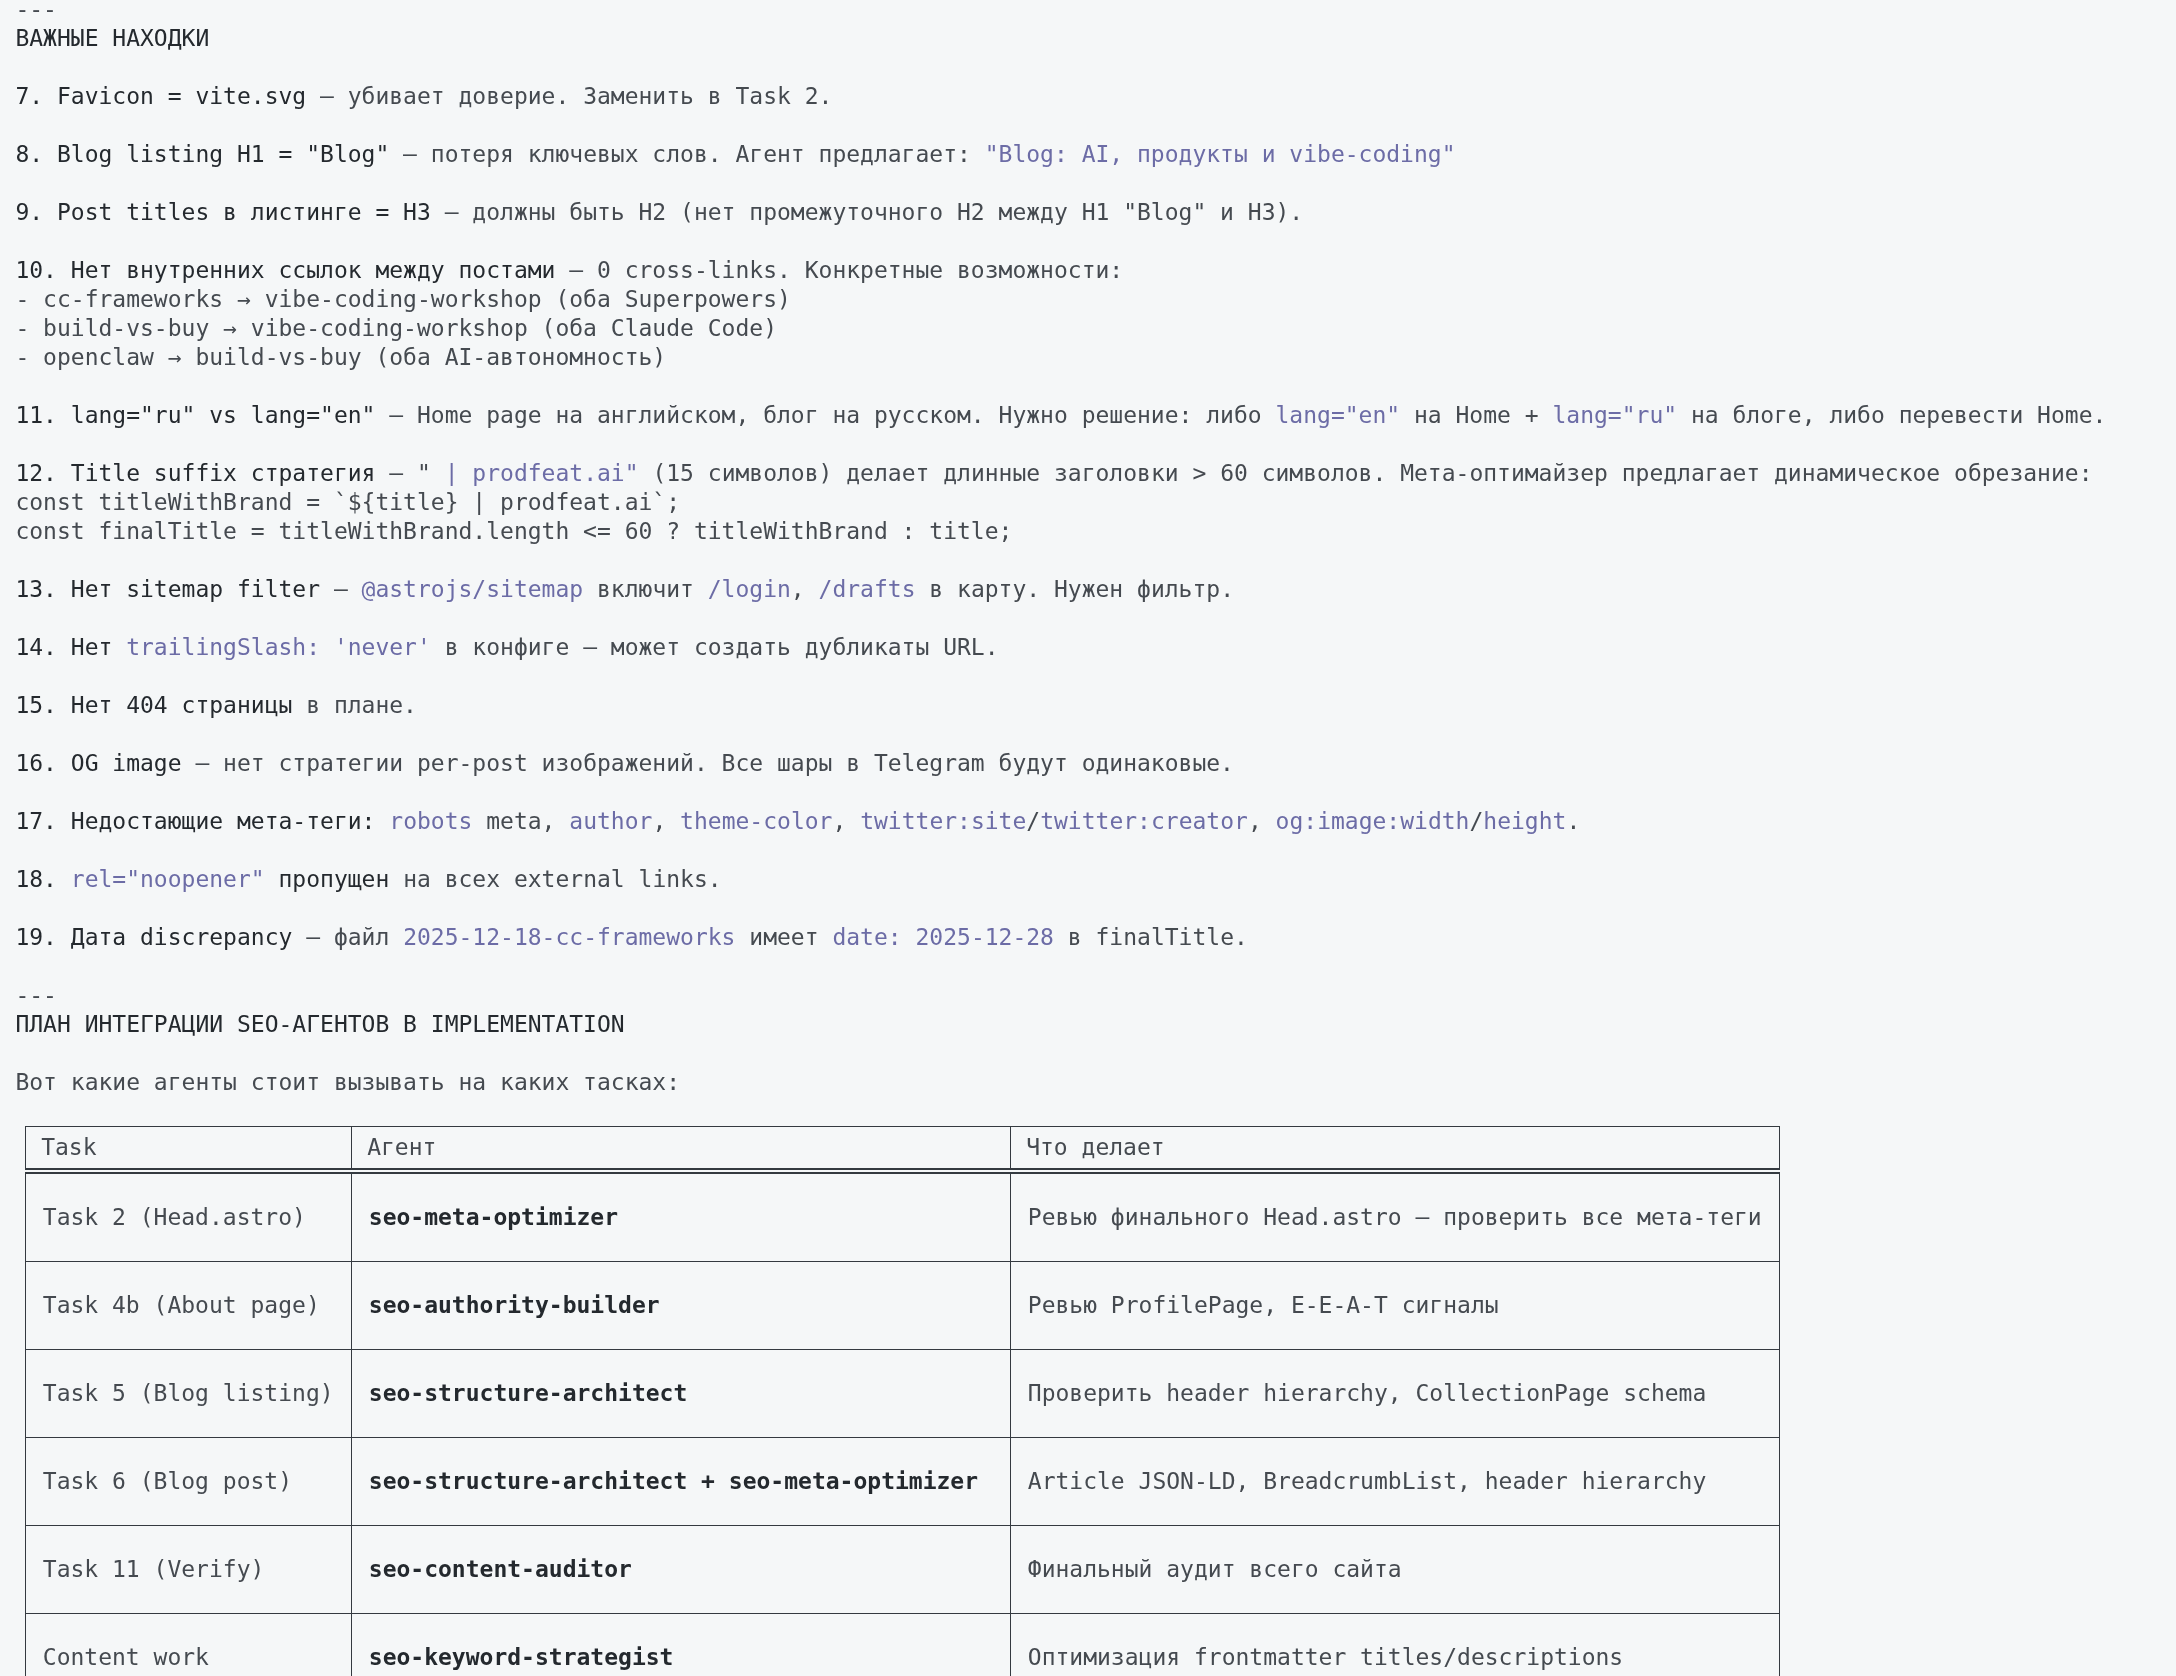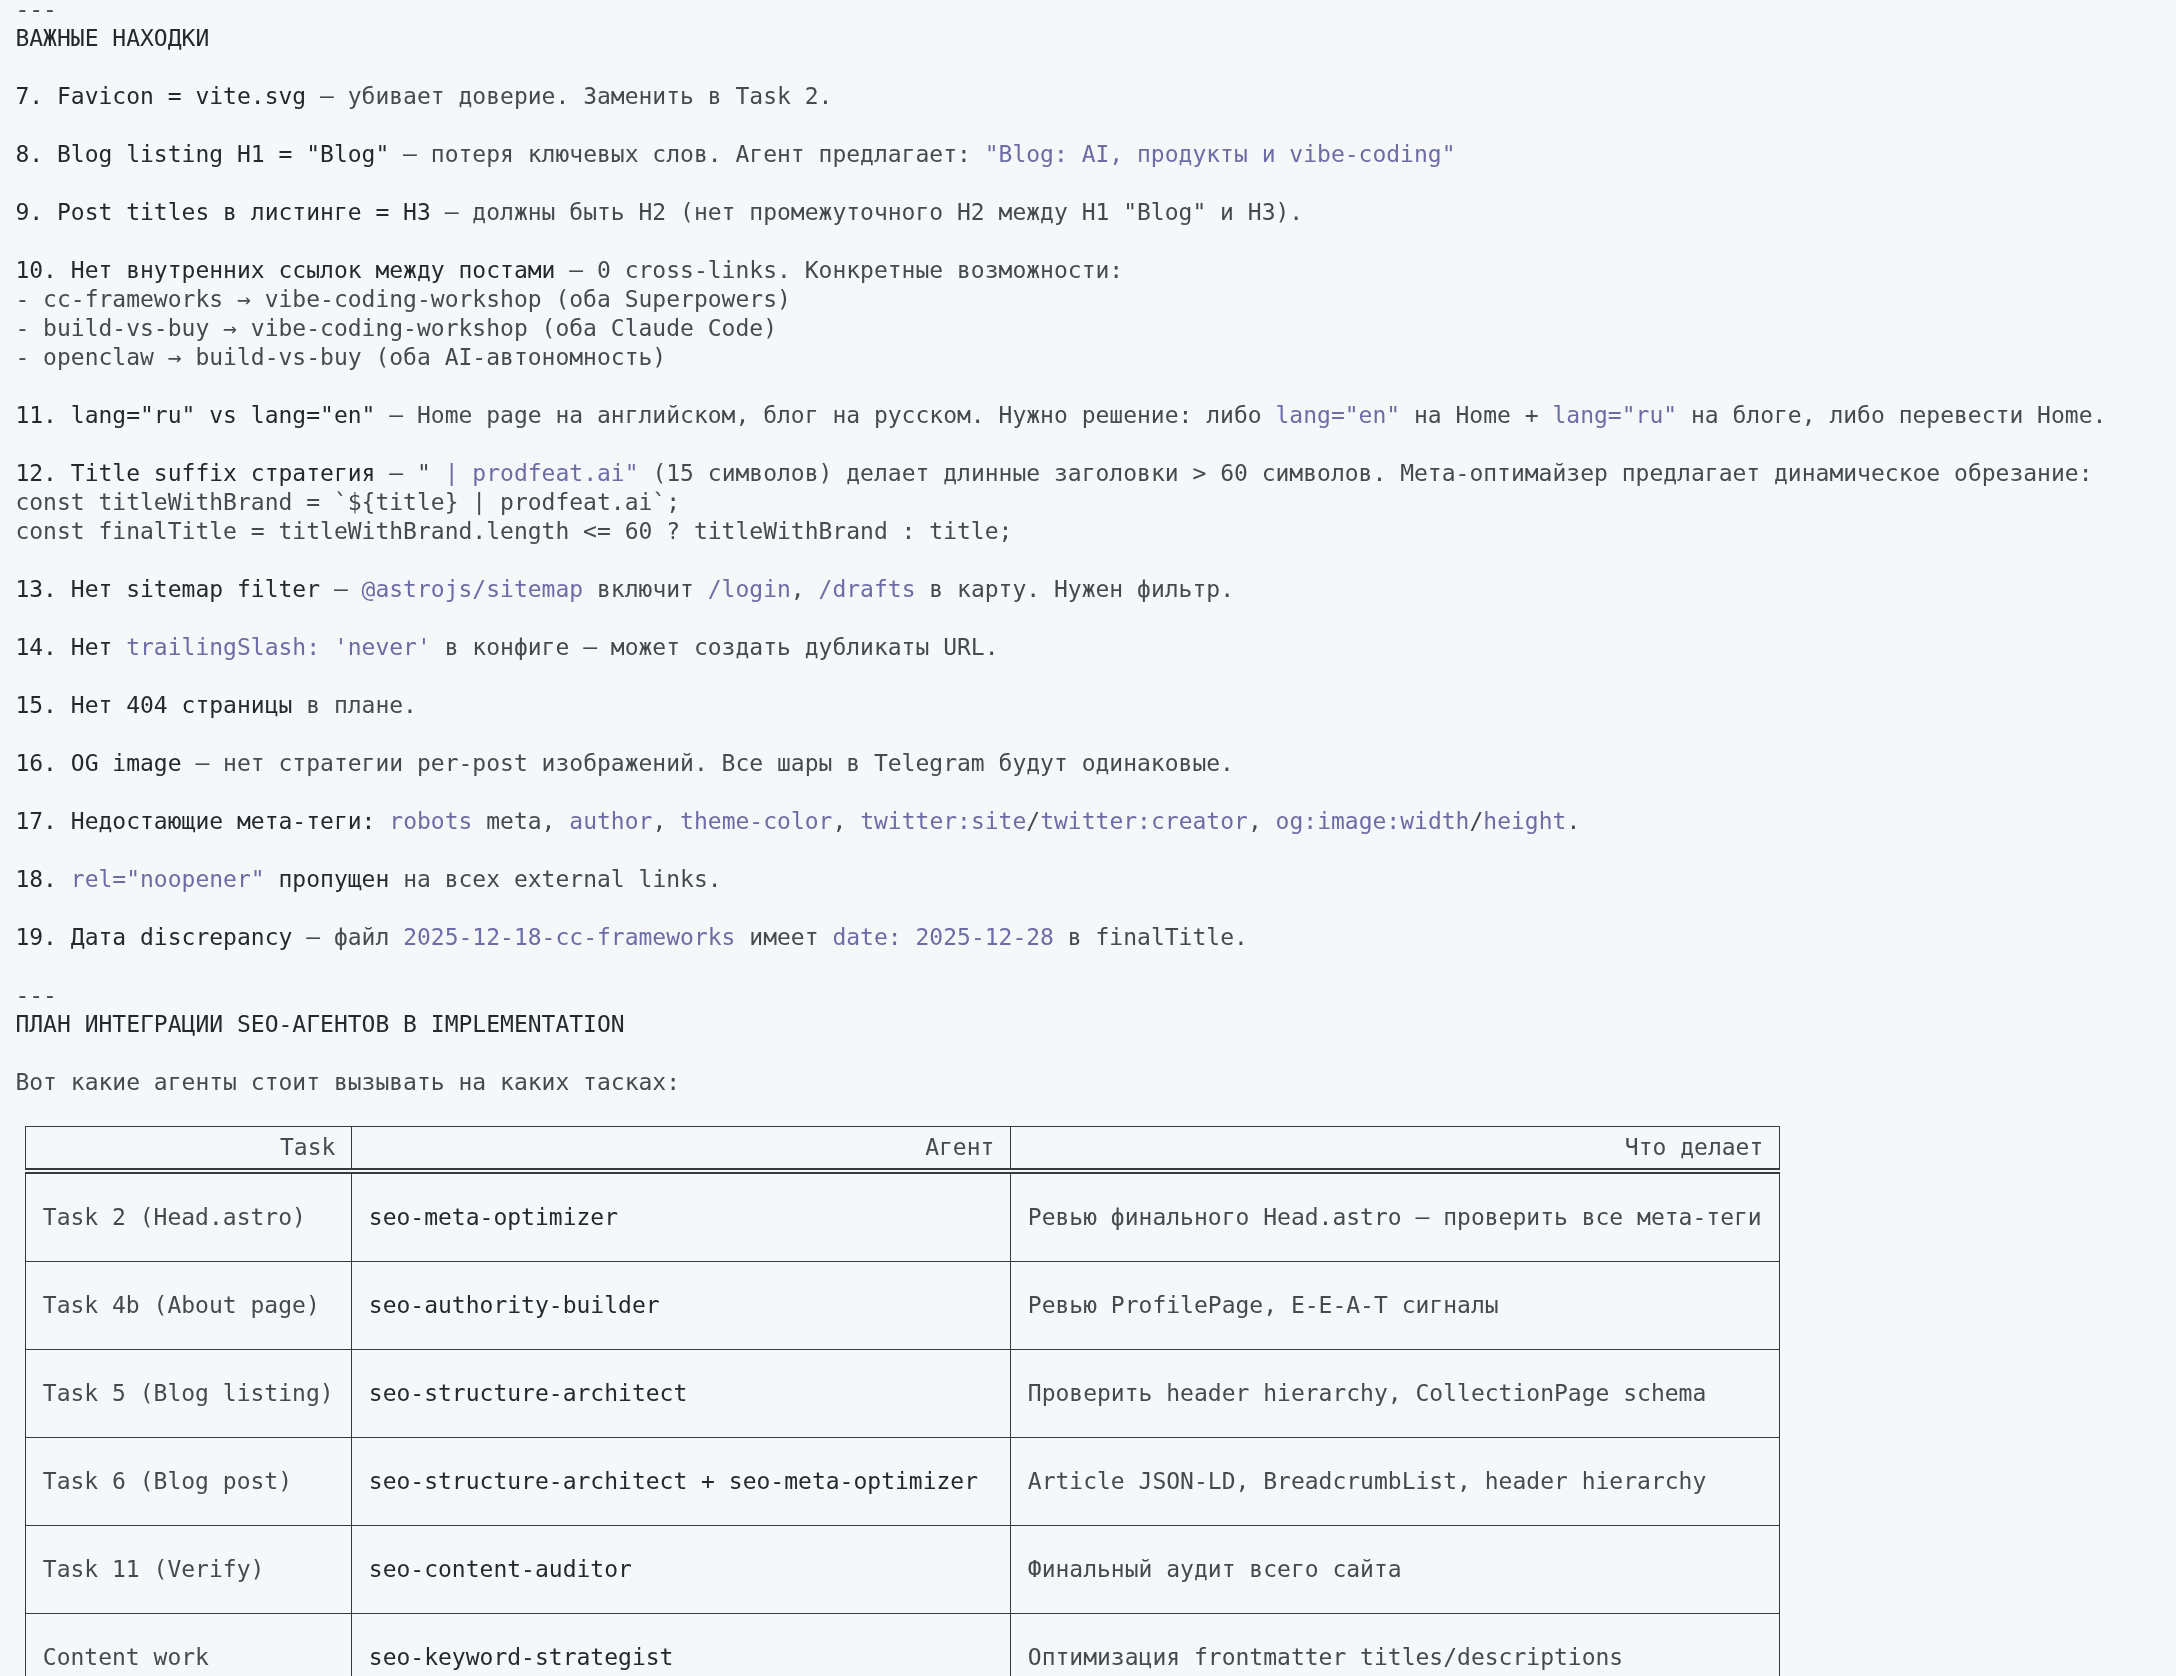--- a/index.html
+++ b/index.html
@@ -26,25 +26,25 @@
   table{
     border-collapse:collapse;table-layout:fixed;
     margin:1.7px 0 0 9.4px;
   }
   th,td{
     border:1.7px solid var(--border);
     white-space:pre;overflow:hidden;
     vertical-align:middle;
   }
   th{
-    height:41px;font-weight:normal;text-align:right;
+    height:41px;font-weight:normal;text-align:left;
     padding:0 15.4px;border-bottom:6px double var(--border);
   }
   td{height:55px;padding:16px 17px;text-align:left;}
-  td.agent{font-weight:normal;color:var(--bold);}
+  td.agent{font-weight:bold;color:var(--bold);}
 </style>
 </head>
 <body>
 
 <main>
     <div class="block">
       <div class="line"><span class="">---</span></div>
       <div class="line"><span class="b">ВАЖНЫЕ НАХОДКИ</span></div>
     </div>
     <div class="block">

